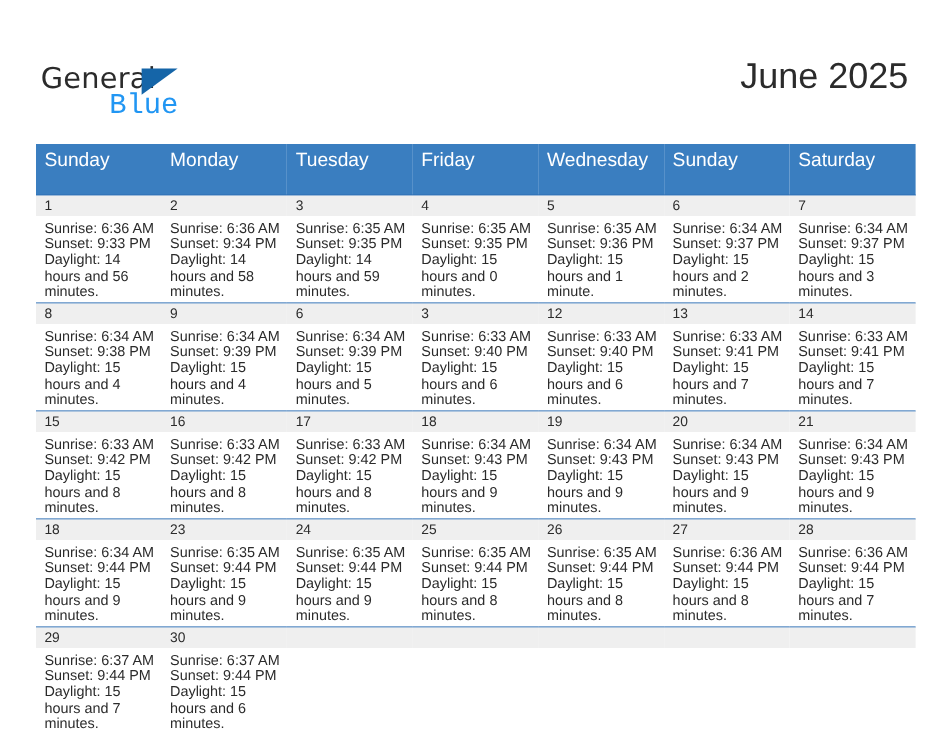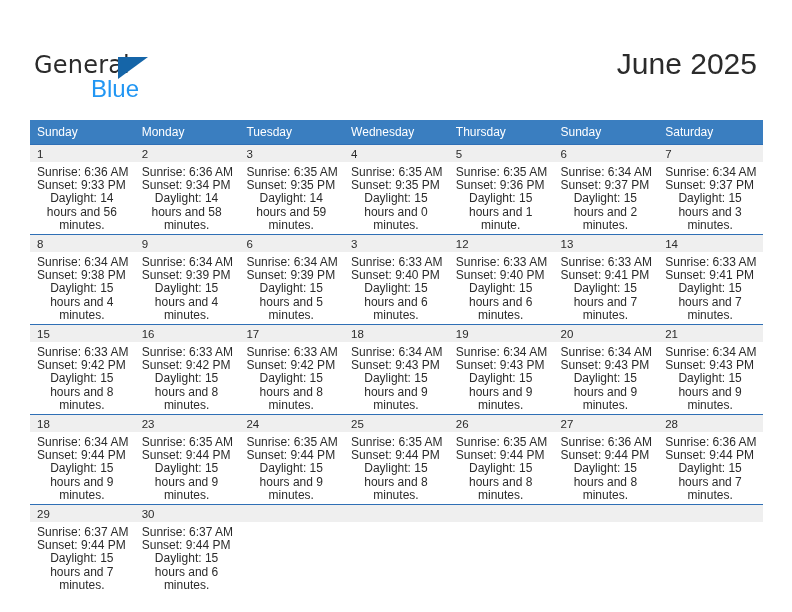--- a/index.html
+++ b/index.html
@@ -54,21 +54,21 @@
     height: 0;
     border-left: 30px solid #1565a8;
     border-bottom: 22px solid transparent;
   }
   .logo-blue {
     position: absolute;
     left: 57px;
     top: 24px;
     font-size: 24px;
     color: #2196f3;
-    font-family: Liberation Sans, sans-serif;
+    font-family: Liberation Mono, monospace;
   }
 
   .title-block {
     position: absolute;
     right: 35px;
     top: 30px;
     text-align: center;
   }
   .cal-title {
     font-size: 30px;
@@ -90,24 +90,24 @@
     position: absolute;
     left: 30px;
     top: 103px;
     width: 733px;
     border-collapse: collapse;
     table-layout: fixed;
   }
   .calendar th {
     background: #3a7ec0;
     color: #ffffff;
-    font-size: 12px;
+    font-size: 16px;
     font-weight: normal;
     text-align: left;
-    padding: 5px 0 5px 7px;
+    padding: 5px 0 19px 7px;
     height: 20px;
     box-sizing: border-box;
     border: none;
   }
   .calendar td {
     vertical-align: top;
     padding: 0;
     border: none;
     border-top: 1.6px solid #2f6fb5;
     background: #ffffff;
@@ -136,21 +136,20 @@
     padding: 4px 8px 0 7px;
     font-size: 12px;
     line-height: 13.2px;
     color: #2b2b2b;
   }
   .cell-body div {
     white-space: nowrap;
   }
   .cell-body .daylight-line {
     white-space: normal;
-    text-align: center;
   }
 </style>
 </head>
 <body>
 
 <div class="page">
 
   <div class="top">
 
     <div class="logo">
@@ -164,22 +163,22 @@
     </div>
 
   </div>
 
   <table class="calendar">
     <thead>
       <tr>
         <th>Sunday</th>
         <th>Monday</th>
         <th>Tuesday</th>
+        <th>Friday</th>
         <th>Wednesday</th>
-        <th>Thursday</th>
         <th>Sunday</th>
         <th>Saturday</th>
       </tr>
     </thead>
     <tbody>
 
       <tr class="week-row">
         <td>
             <div class="cell-inner">
               <div class="daynum-band">1</div>

